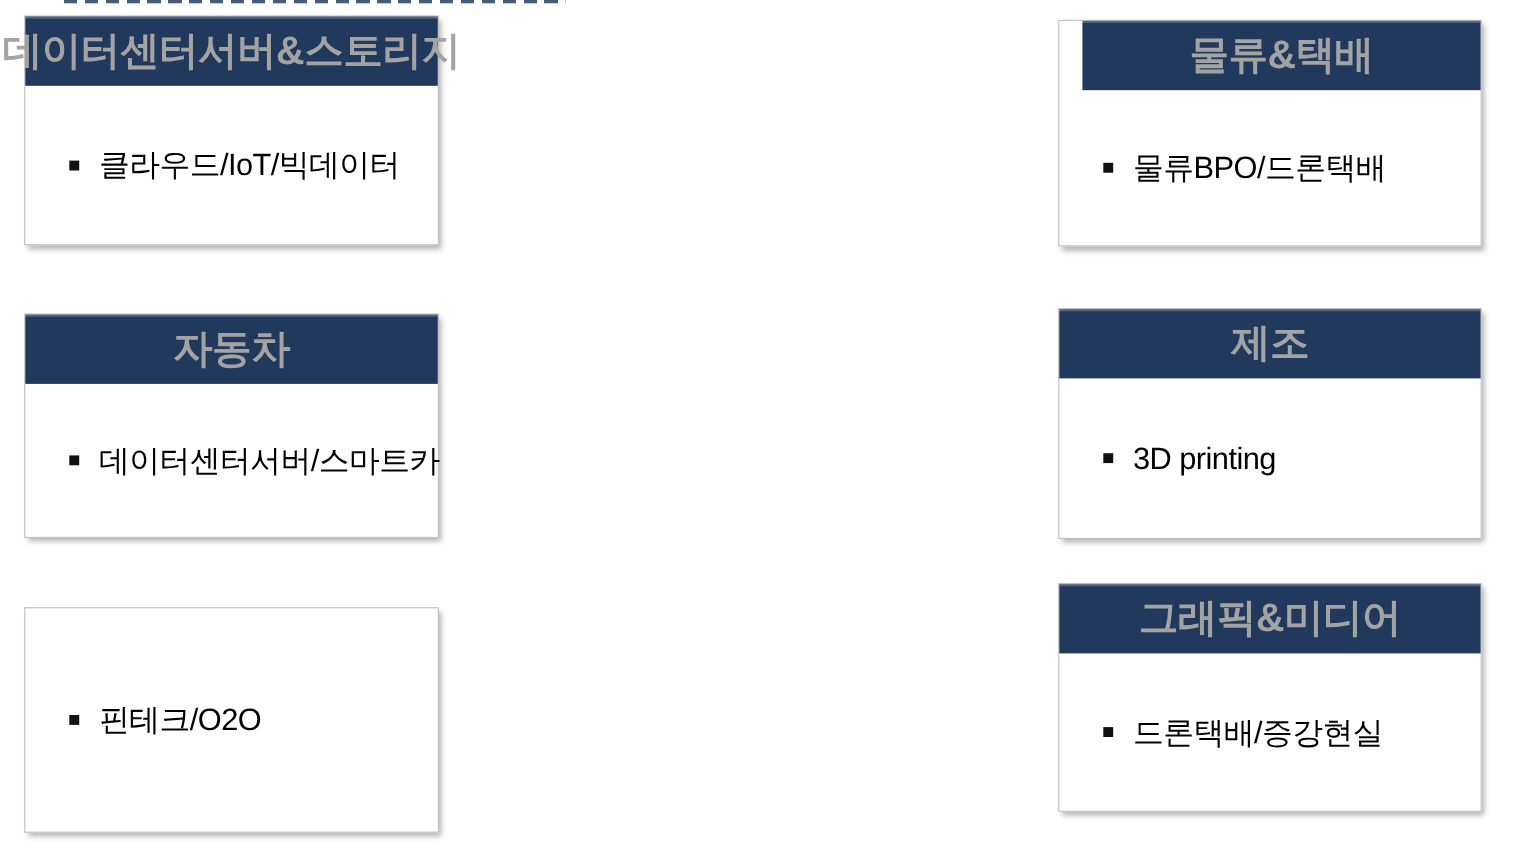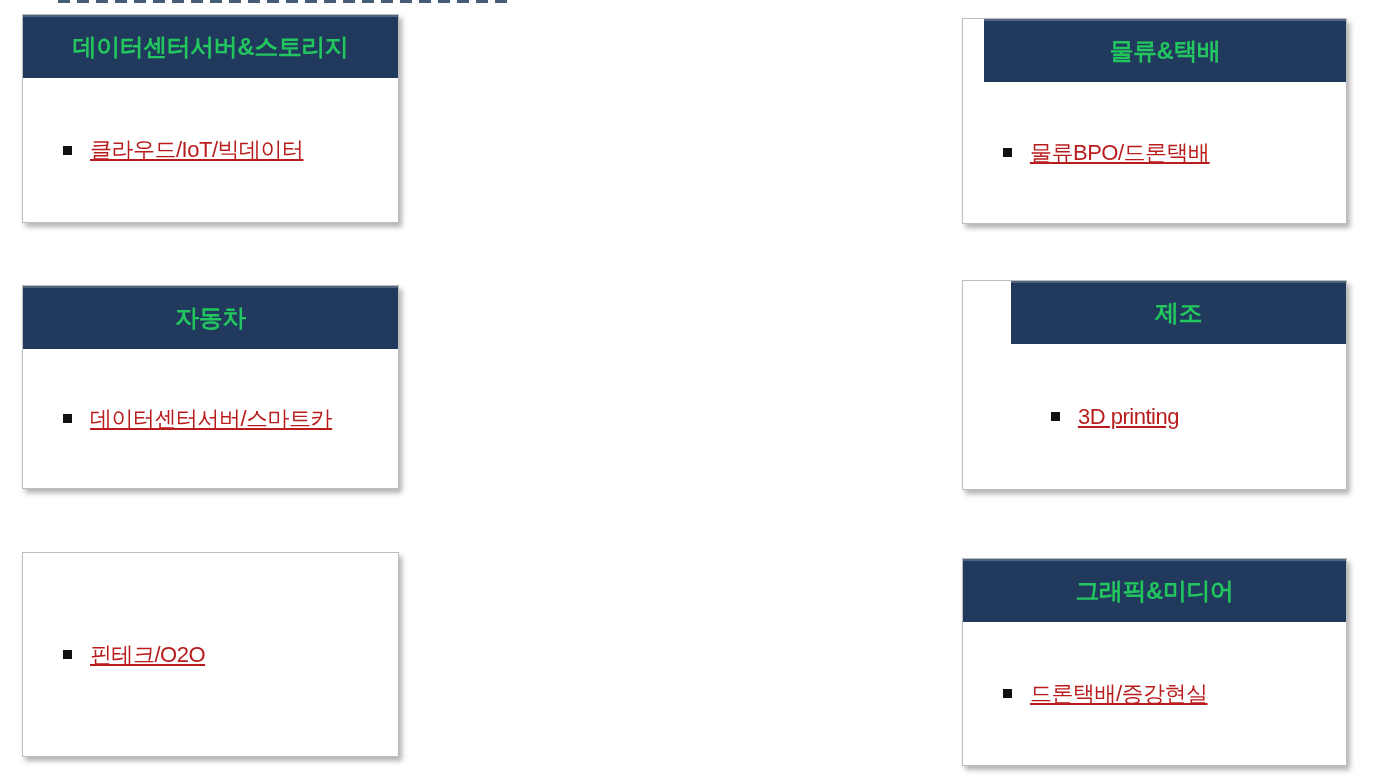--- a/index.html
+++ b/index.html
@@ -31,33 +31,33 @@
     border: 1px solid #bdbdbd;
     box-shadow: 3px 4px 5px rgba(0,0,0,0.30);
     box-sizing: border-box;
     display: flex;
     flex-direction: column;
   }
   .p-l1 { left: 22px;  top: 14px;  width: 377px; height: 209px; }
   .p-l2 { left: 22px;  top: 285px; width: 377px; height: 204px; }
   .p-l3 { left: 22px;  top: 552px; width: 377px; height: 205px; }
   .p-r1 { left: 962px; top: 18px;  width: 385px; height: 206px; }
-  .p-r2 { left: 962px; top: 280px; width: 385px; height: 210px; padding-left: 48px; }
-  .p-r3 { left: 962px; top: 558px; width: 385px; height: 208px; }
+  .p-r2 { left: 962px; top: 280px; width: 385px; height: 210px; }
+  .p-r3 { left: 962px; top: 530px; width: 385px; height: 208px; }
   .panel-header {
     height: 63px;
     flex: 0 0 63px;
     display: flex;
     align-items: center;
     justify-content: center;
     box-shadow: inset 0 2px 0 rgba(255,255,255,0.22);
   }
   .panel-title {
-    color: #22c55e;
-    font-size: 24px;
+    color: #a3a3a3;
+    font-size: 36px;
     font-weight: bold;
     letter-spacing: -0.5px;
     white-space: nowrap;
   }
   .panel-body {
     flex: 1 1 auto;
     display: flex;
     align-items: center;
     padding-left: 40px;
   }
@@ -66,25 +66,24 @@
     align-items: center;
     gap: 18px;
   }
   .bullet {
     width: 9px;
     height: 9px;
     background: #111111;
     flex: 0 0 9px;
   }
   .item-text {
-    color: #b91c1c;
-    font-size: 22px;
+    color: #000000;
+    font-size: 28px;
     letter-spacing: -0.5px;
     white-space: nowrap;
-    text-decoration: underline;
   }
   .ring-wrap {
     position: absolute;
     left: 537px;
     top: 208px;
     width: 300px;
     height: 300px;
   }
   .ring-wrap svg {
     position: absolute;

